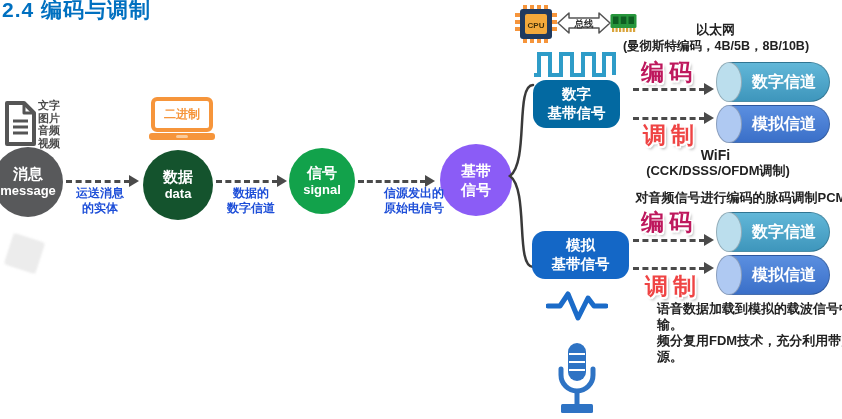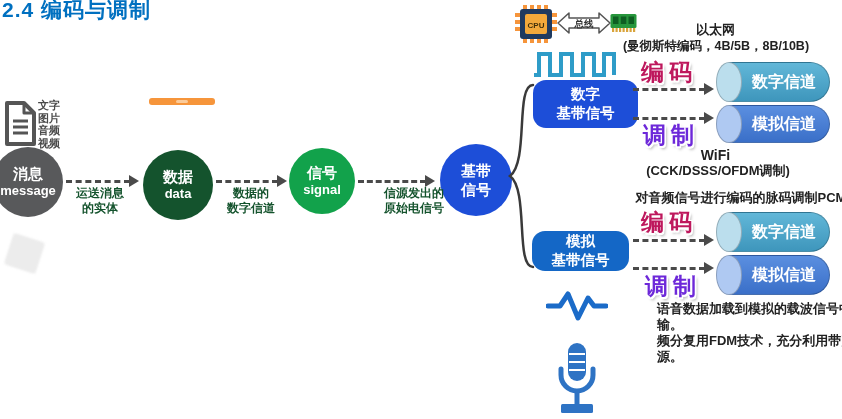--- a/index.html
+++ b/index.html
@@ -25,43 +25,43 @@
 
   
   .node{border-radius:50%;color:#fff;font-weight:bold;display:flex;flex-direction:column;
     align-items:center;justify-content:center;line-height:17px;}
   .node .label{font-size:15px;}
   .node .sub{font-size:13px;}
   .node .sub.cn{font-size:15px;}
   .n-msg{left:-7px;top:147px;width:70px;height:70px;background:#58595B;}
   .n-data{left:143px;top:150px;width:70px;height:70px;background:#14532d;}
   .n-signal{left:289px;top:148px;width:66px;height:66px;background:#12A24B;}
-  .n-base{left:440px;top:144px;width:72px;height:72px;background:#1d4ed8;line-height:19px;}
+  .n-base{left:440px;top:144px;width:72px;height:72px;background:#8b5cf6;line-height:19px;}
 
   
   .darrow{height:0;border-top:3px dashed #4A4A4A;}
   .darrow::after{content:'';position:absolute;right:-9px;top:-8px;width:0;height:0;
     border-left:10px solid #4A4A4A;border-top:6.5px solid transparent;border-bottom:6.5px solid transparent;}
-  .edge-label{font-size:12px;font-weight:bold;color:#14532d;line-height:14.5px;}
+  .edge-label{font-size:12px;font-weight:bold;color:#1d4ed8;line-height:14.5px;}
 
   
   .note{font-size:13px;font-weight:bold;color:#222;line-height:16px;}
 
   
   .sigbox{border-radius:13px;color:#fff;font-weight:bold;font-size:14.5px;line-height:19px;
     display:flex;align-items:center;justify-content:center;text-align:center;}
-  .sigbox.digital{left:533px;top:80px;width:105px;height:48px;background:#1d4ed8;}
-  .sigbox.analog{left:532px;top:231px;width:97px;height:40px;background:#1467C6;}
+  .sigbox.digital{left:533px;top:80px;width:87px;height:48px;background:#0369a1;}
+  .sigbox.analog{left:532px;top:231px;width:97px;height:48px;background:#1467C6;}
 
   
   .op-label{font-size:23px;font-weight:bold;letter-spacing:5px;
     text-shadow:-1.5px -1.5px 0 #fff,1.5px -1.5px 0 #fff,-1.5px 1.5px 0 #fff,1.5px 1.5px 0 #fff,
       0 -1.5px 0 #fff,0 1.5px 0 #fff,-1.5px 0 0 #fff,1.5px 0 0 #fff,2px 3px 3px rgba(0,0,0,.35);}
   .encode{color:#be185d;}
-  .modulate{color:#6d28d9;text-align:right;}
+  .modulate{color:#ef4444;text-align:right;}
 
   
   .cylinder{width:114px;height:40px;}
   .cylinder::before{content:'';position:absolute;left:13px;right:0;top:0;bottom:0;
     border-radius:0 20px 20px 0 / 0 50% 50% 0;border:1px solid rgba(0,0,0,.22);border-left:none;}
   .cylinder .cyl-cap{position:absolute;left:0;top:0;width:26px;height:100%;border-radius:50%;
     box-sizing:border-box;border:1px solid rgba(0,0,0,.22);z-index:2;}
   .cylinder .cyl-label{position:absolute;left:22px;right:0;top:0;bottom:0;z-index:1;
     display:flex;align-items:center;justify-content:center;color:#fff;font-weight:bold;font-size:16px;}
   .cylinder.teal::before{background:linear-gradient(#62B7D8,#3E96BC);}
@@ -86,20 +86,23 @@
   <line x1="9" y1="21" x2="24" y2="21" stroke="#555" stroke-width="3"></line>
   <line x1="9" y1="27" x2="24" y2="27" stroke="#555" stroke-width="3"></line>
   <line x1="9" y1="33" x2="24" y2="33" stroke="#555" stroke-width="3"></line>
 </svg>
 <div class="abs doc-labels pre">文字
 图片
 音频
 视频</div>
 
 <div class="abs laptop">
+  <div class="laptop-screen">
+    <span>二进制</span>
+  </div>
   <div class="laptop-base"></div>
 </div>
 
 <div class="abs node n-msg">
   <span class="label">消息</span>
   <span class="sub">message</span>
 </div>
 <div class="abs node n-data">
   <span class="label">数据</span>
   <span class="sub">data</span>

